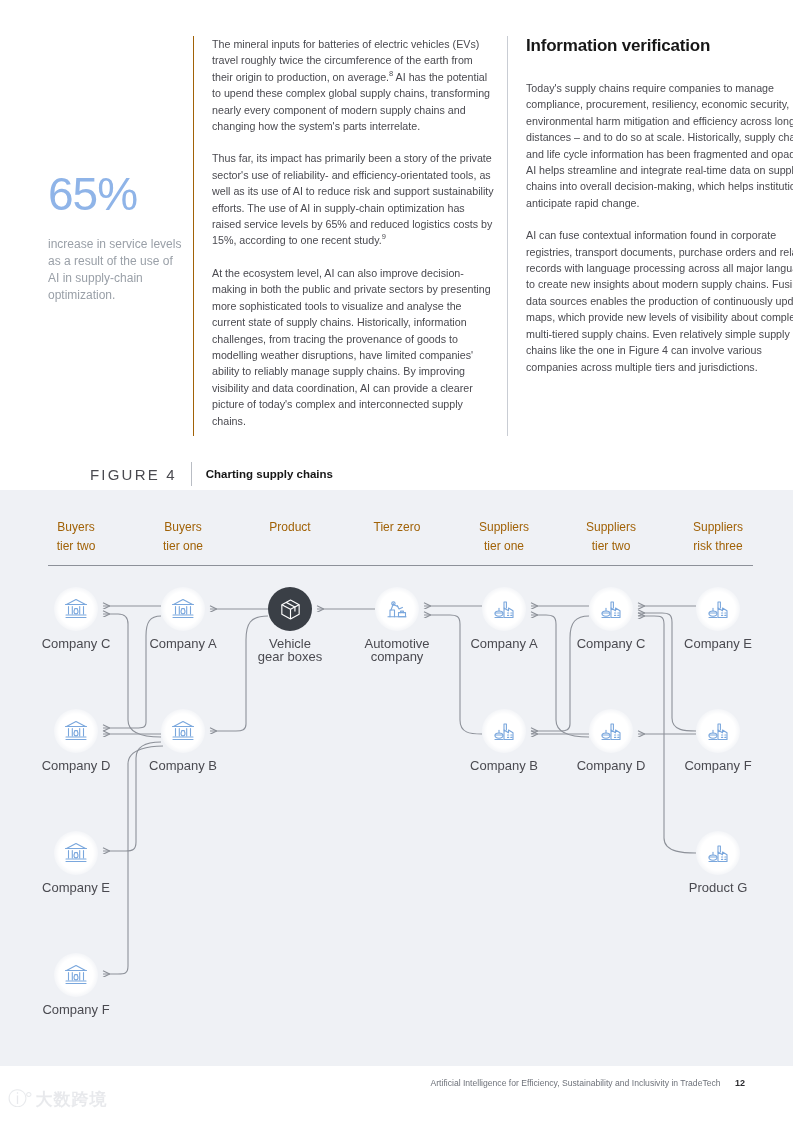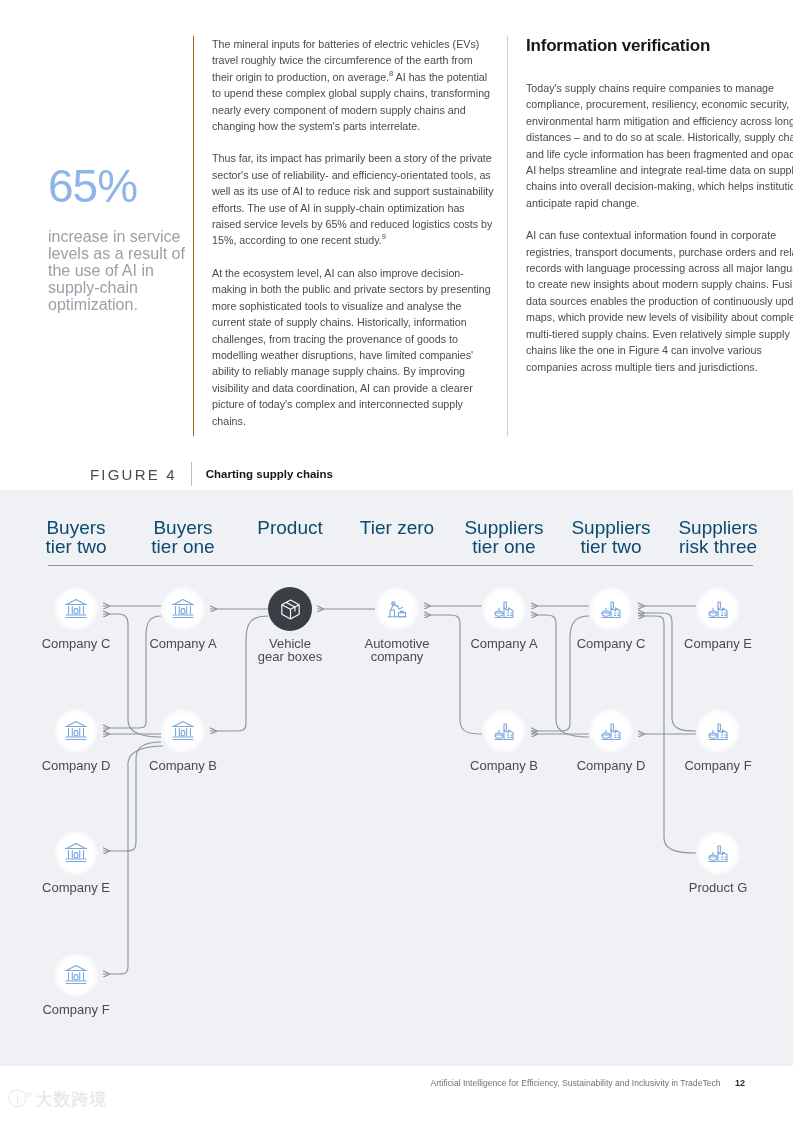--- a/index.html
+++ b/index.html
@@ -33,21 +33,21 @@
   .col-stat { width: 145px; flex: 0 0 145px; padding-right: 8px; }
   .bignum {
     font-size: 46px;
     line-height: 52px;
     font-weight: 300;
     color: #8fb4e8;
     letter-spacing: -1px;
     margin: 0 0 16px 8px;
   }
   .stat-caption {
-    font-size: 16px;
+    font-size: 12px;
     line-height: 17px;
     color: #9aa0a8;
     margin-left: 8px;
   }
 
   
   .col-body {
     flex: 0 0 283px;
     width: 283px;
     padding-left: 18px;
@@ -108,23 +108,23 @@
     position: absolute;
     left: 0; top: 490px;
     width: 793px; height: 576px;
     background: #eff1f5;
   }
 
   .fig-inner { position: absolute; left: 0; top: 0; width: 793px; height: 576px; }
 
   .col-head {
     position: absolute;
-    font-size: 19px;
+    font-size: 12px;
     line-height: 19px;
-    color: #0c4a6e;
+    color: #a16207;
     text-align: center;
     font-weight: 400;
   }
   .head-rule {
     position: absolute;
     left: 48px; top: 75px;
     width: 705px; height: 1px;
     background: #8d9199;
   }
 

